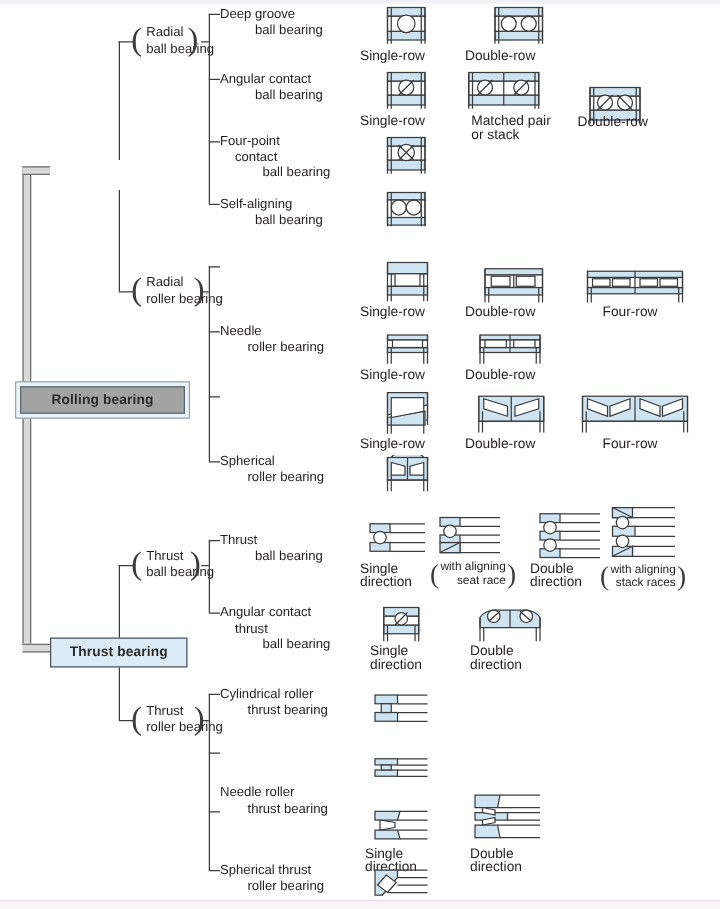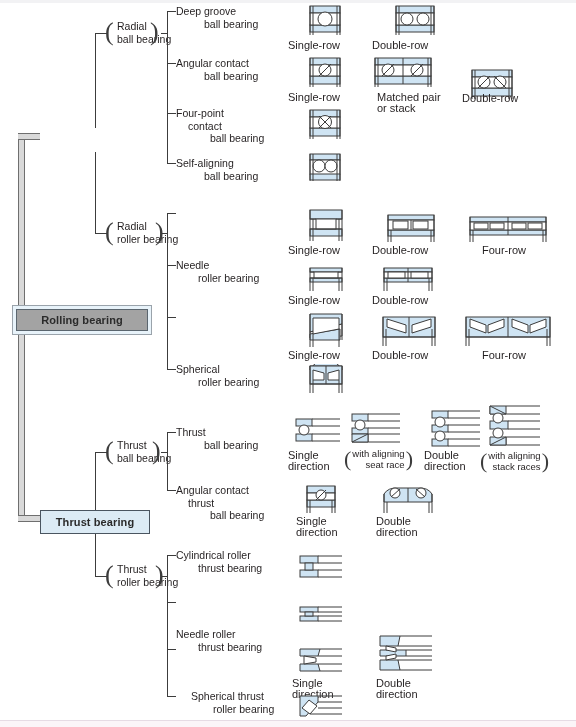--- a/index.html
+++ b/index.html
@@ -172,21 +172,21 @@
 <span style="padding-left:12px;">thrust</span>
 <span style="padding-left:34px;">ball bearing</span></div>
 
   <div class="lab" style="left:176px;top:549px;"><span>Cylindrical roller</span>
 <span style="padding-left:22px;">thrust bearing</span></div>
 
   <div class="lab" style="left:176px;top:596px;margin-top:32px;"><span>Needle roller</span>
 <span style="padding-left:22px;">thrust bearing</span></div>
 
 
-  <div class="lab" style="left:176px;top:690px;margin-left:15px;"><span>Spherical thrust</span>
+  <div class="lab" style="left:176px;top:690px;"><span>Spherical thrust</span>
 <span style="padding-left:22px;">roller bearing</span></div>
 
   <div class="icon" style="left:302px;top:4px;">
   <svg width="46" height="32" viewBox="0 0 46 32">
     <g stroke="#3c3c3c" stroke-width="1" fill="none">
       <rect x="8" y="2" width="30" height="7" fill="#cfe4f3"></rect>
       <rect x="8" y="21" width="30" height="7" fill="#cfe4f3"></rect>
       <rect x="8" y="9" width="30" height="12" fill="#ffffff"></rect>
       <circle cx="23" cy="15" r="7" fill="#ffffff"></circle>
       <line x1="8" y1="2" x2="8" y2="31"></line>

